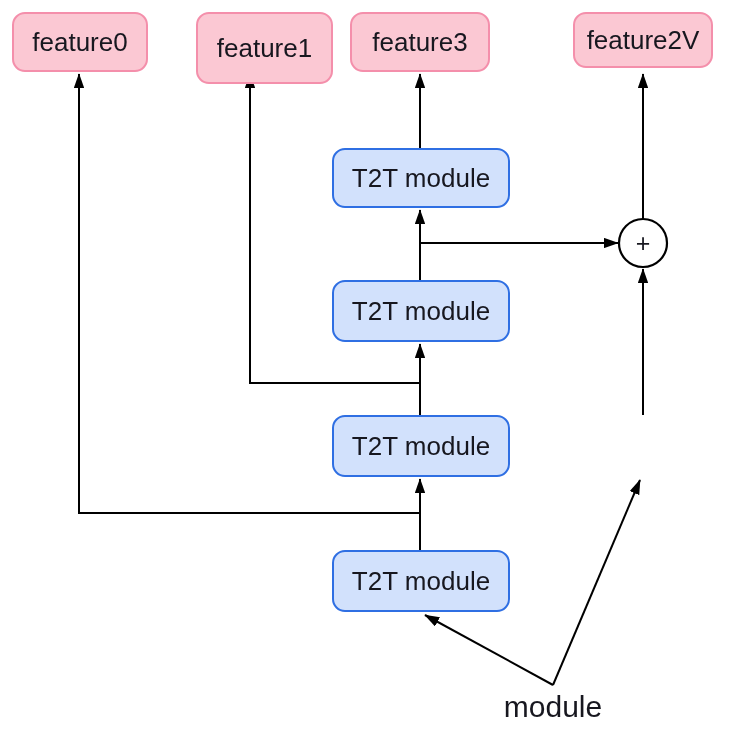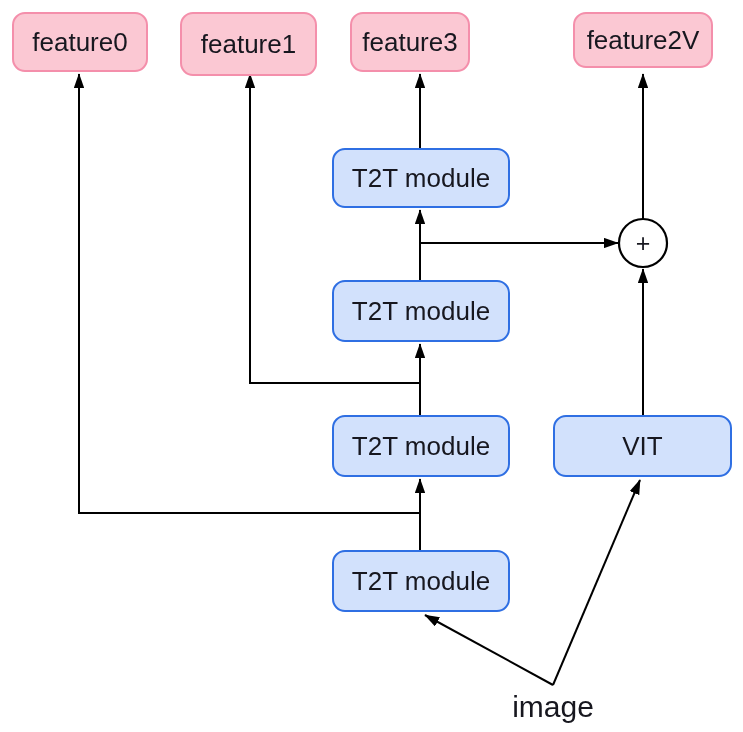--- a/index.html
+++ b/index.html
@@ -107,48 +107,45 @@
 
     <line class="edge" x1="553" y1="685" x2="425" y2="615" marker-end="url(#arrow)"></line>
     <line class="edge" x1="553" y1="685" x2="640" y2="480" marker-end="url(#arrow)"></line>
 
     <circle class="adder-circle" cx="643" cy="243" r="24"></circle>
   </svg>
 
   <div class="node pink" style="left:12px;top:12px;width:136px;height:60px">
     <span>feature0</span>
   </div>
-  <div class="node pink" style="left:180px;top:12px;width:137px;height:64px">
+  <div class="node pink" style="left:196px;top:12px;width:137px;height:72px">
     <span>feature1</span>
   </div>
-  <div class="node pink" style="left:350px;top:12px;width:120px;height:60px">
+  <div class="node pink" style="left:350px;top:12px;width:140px;height:60px">
     <span>feature3</span>
   </div>
   <div class="node pink" style="left:573px;top:12px;width:140px;height:56px">
     <span>feature2V</span>
   </div>
 
   <div class="node blue" style="left:332px;top:148px;width:178px;height:60px">
     <span>T2T module</span>
   </div>
   <div class="node blue" style="left:332px;top:280px;width:178px;height:62px">
     <span>T2T module</span>
   </div>
   <div class="node blue" style="left:332px;top:415px;width:178px;height:62px">
     <span>T2T module</span>
   </div>
   <div class="node blue" style="left:332px;top:550px;width:178px;height:62px">
     <span>T2T module</span>
   </div>
 
-  <div class="node blue" style="left:553px;top:415px;width:179px;height:62px">
-    <span>VIT</span>
-  </div>
 
   <div class="plus-label">
     <span>+</span>
   </div>
 
   <div class="image-label">
-    <span>image</span>
+    <span>module</span>
   </div>
 
 </div>
 
 </body></html>

